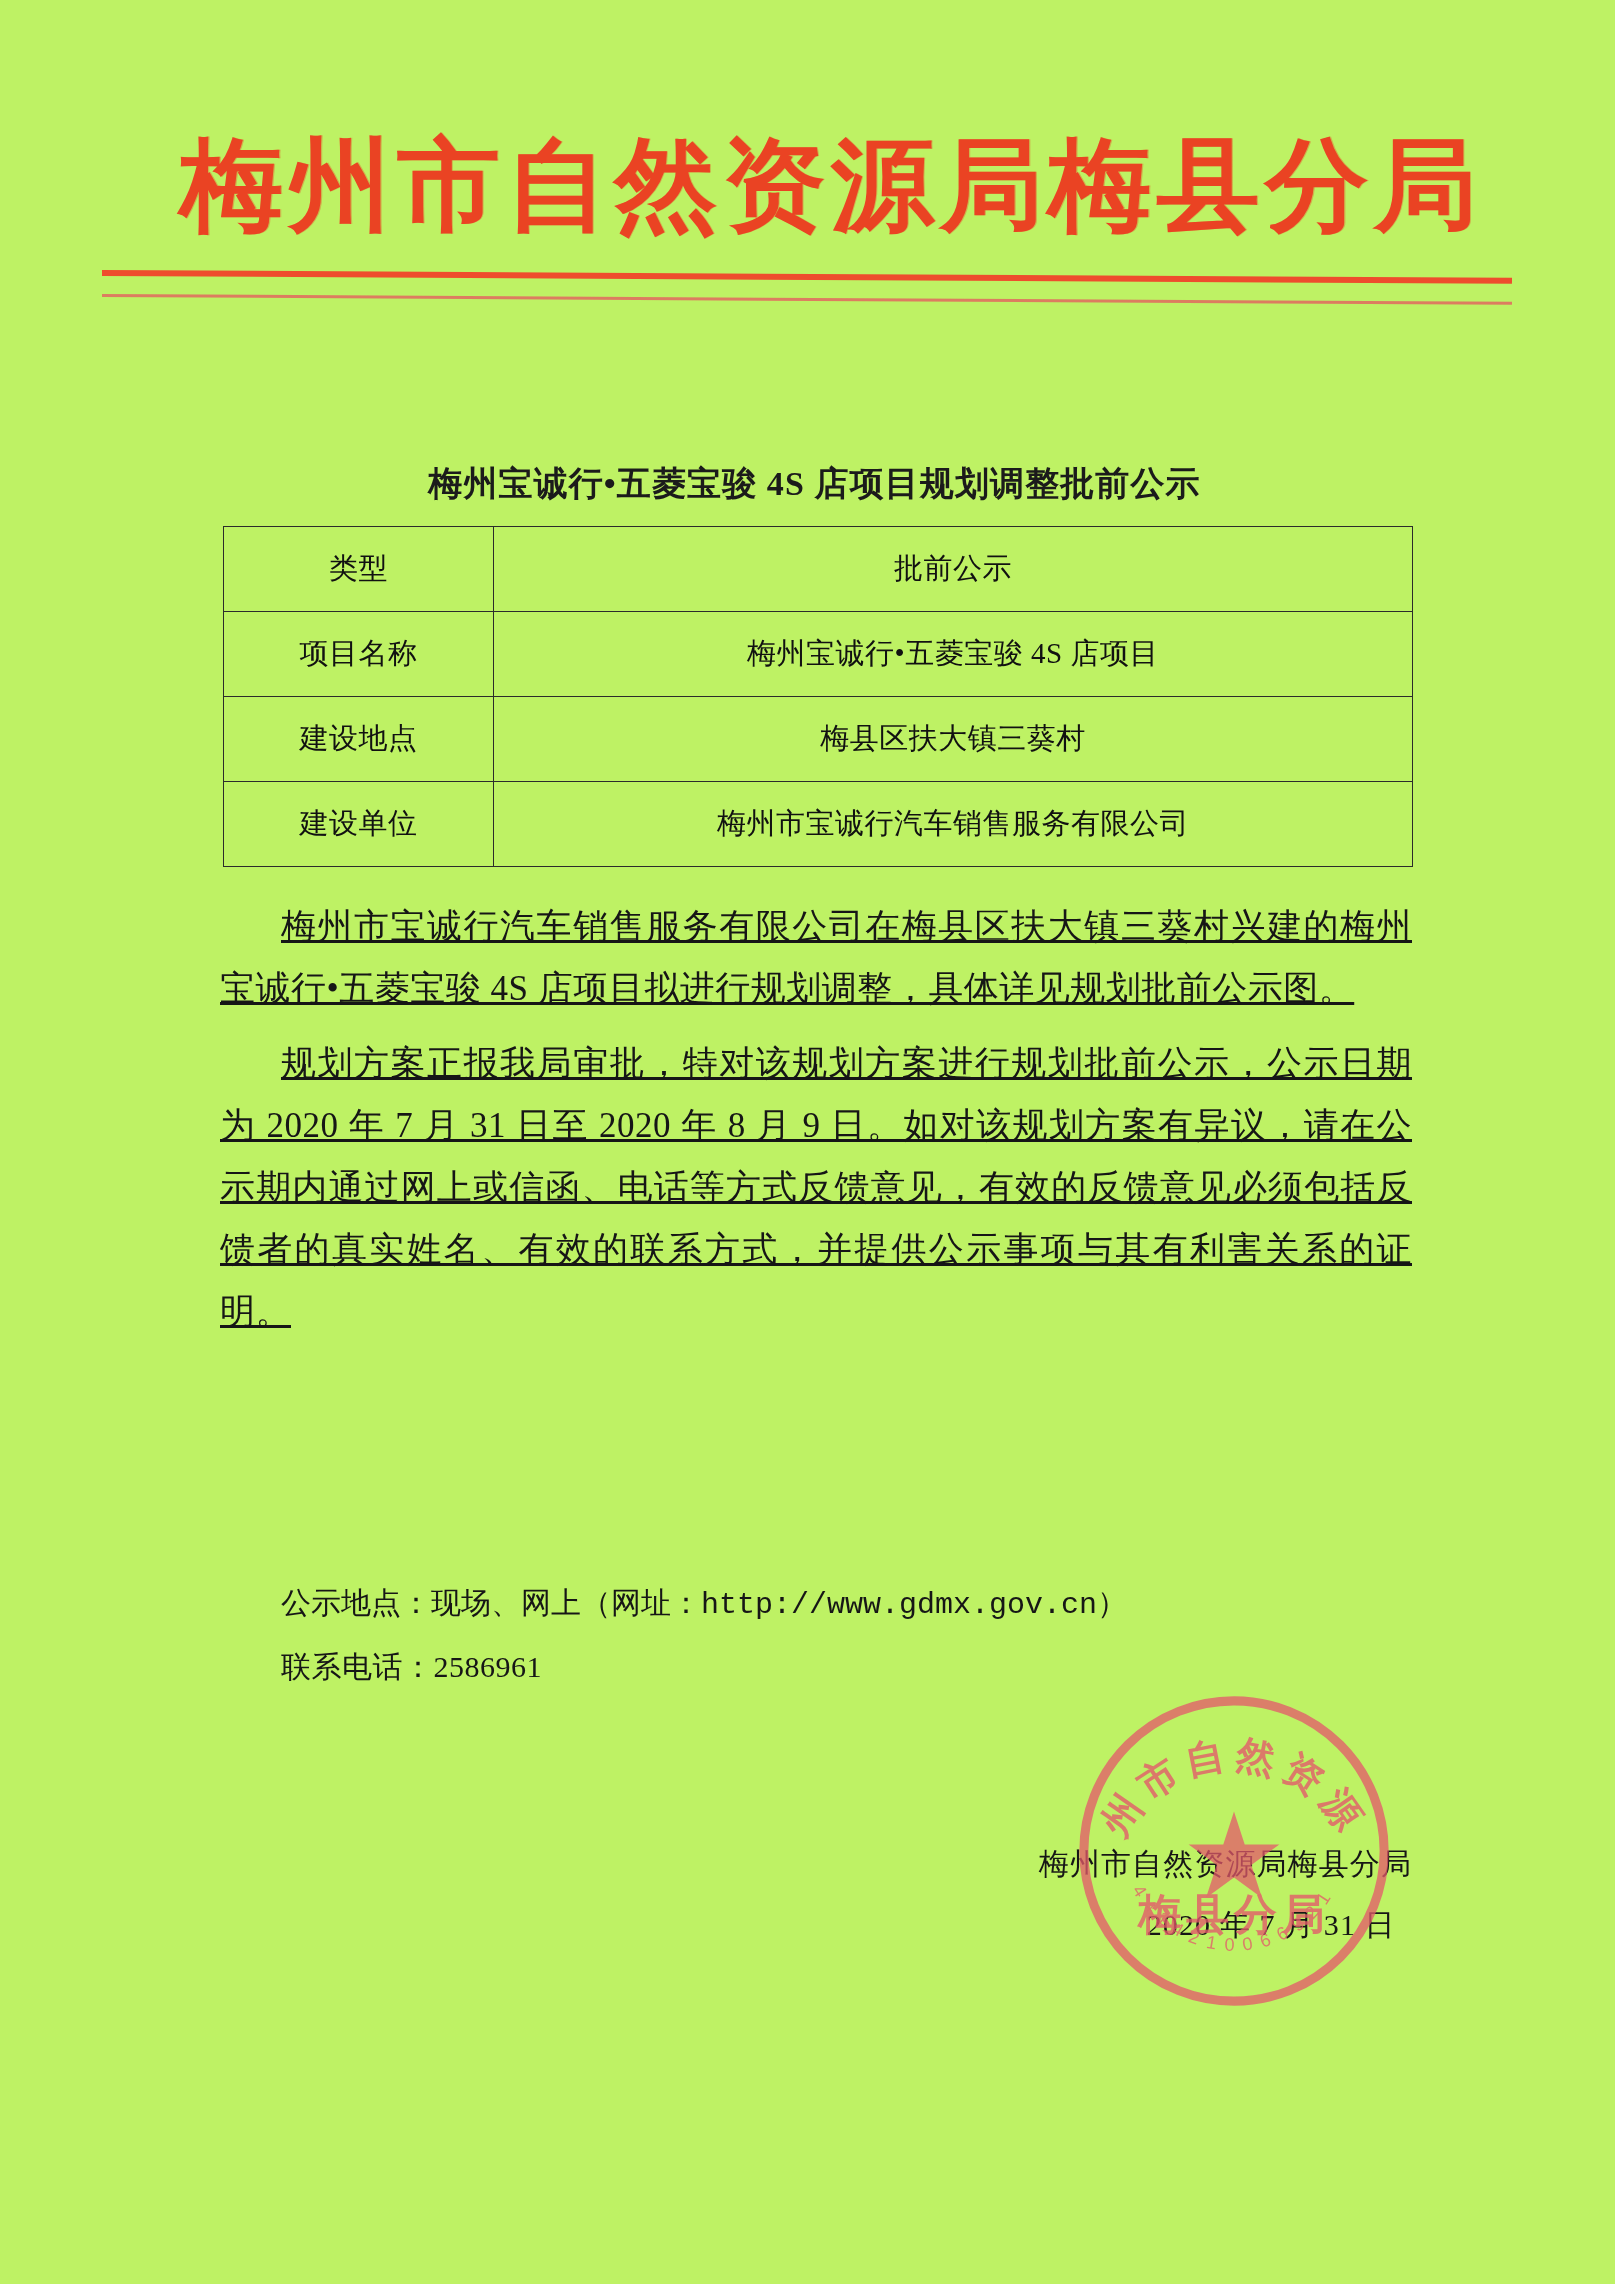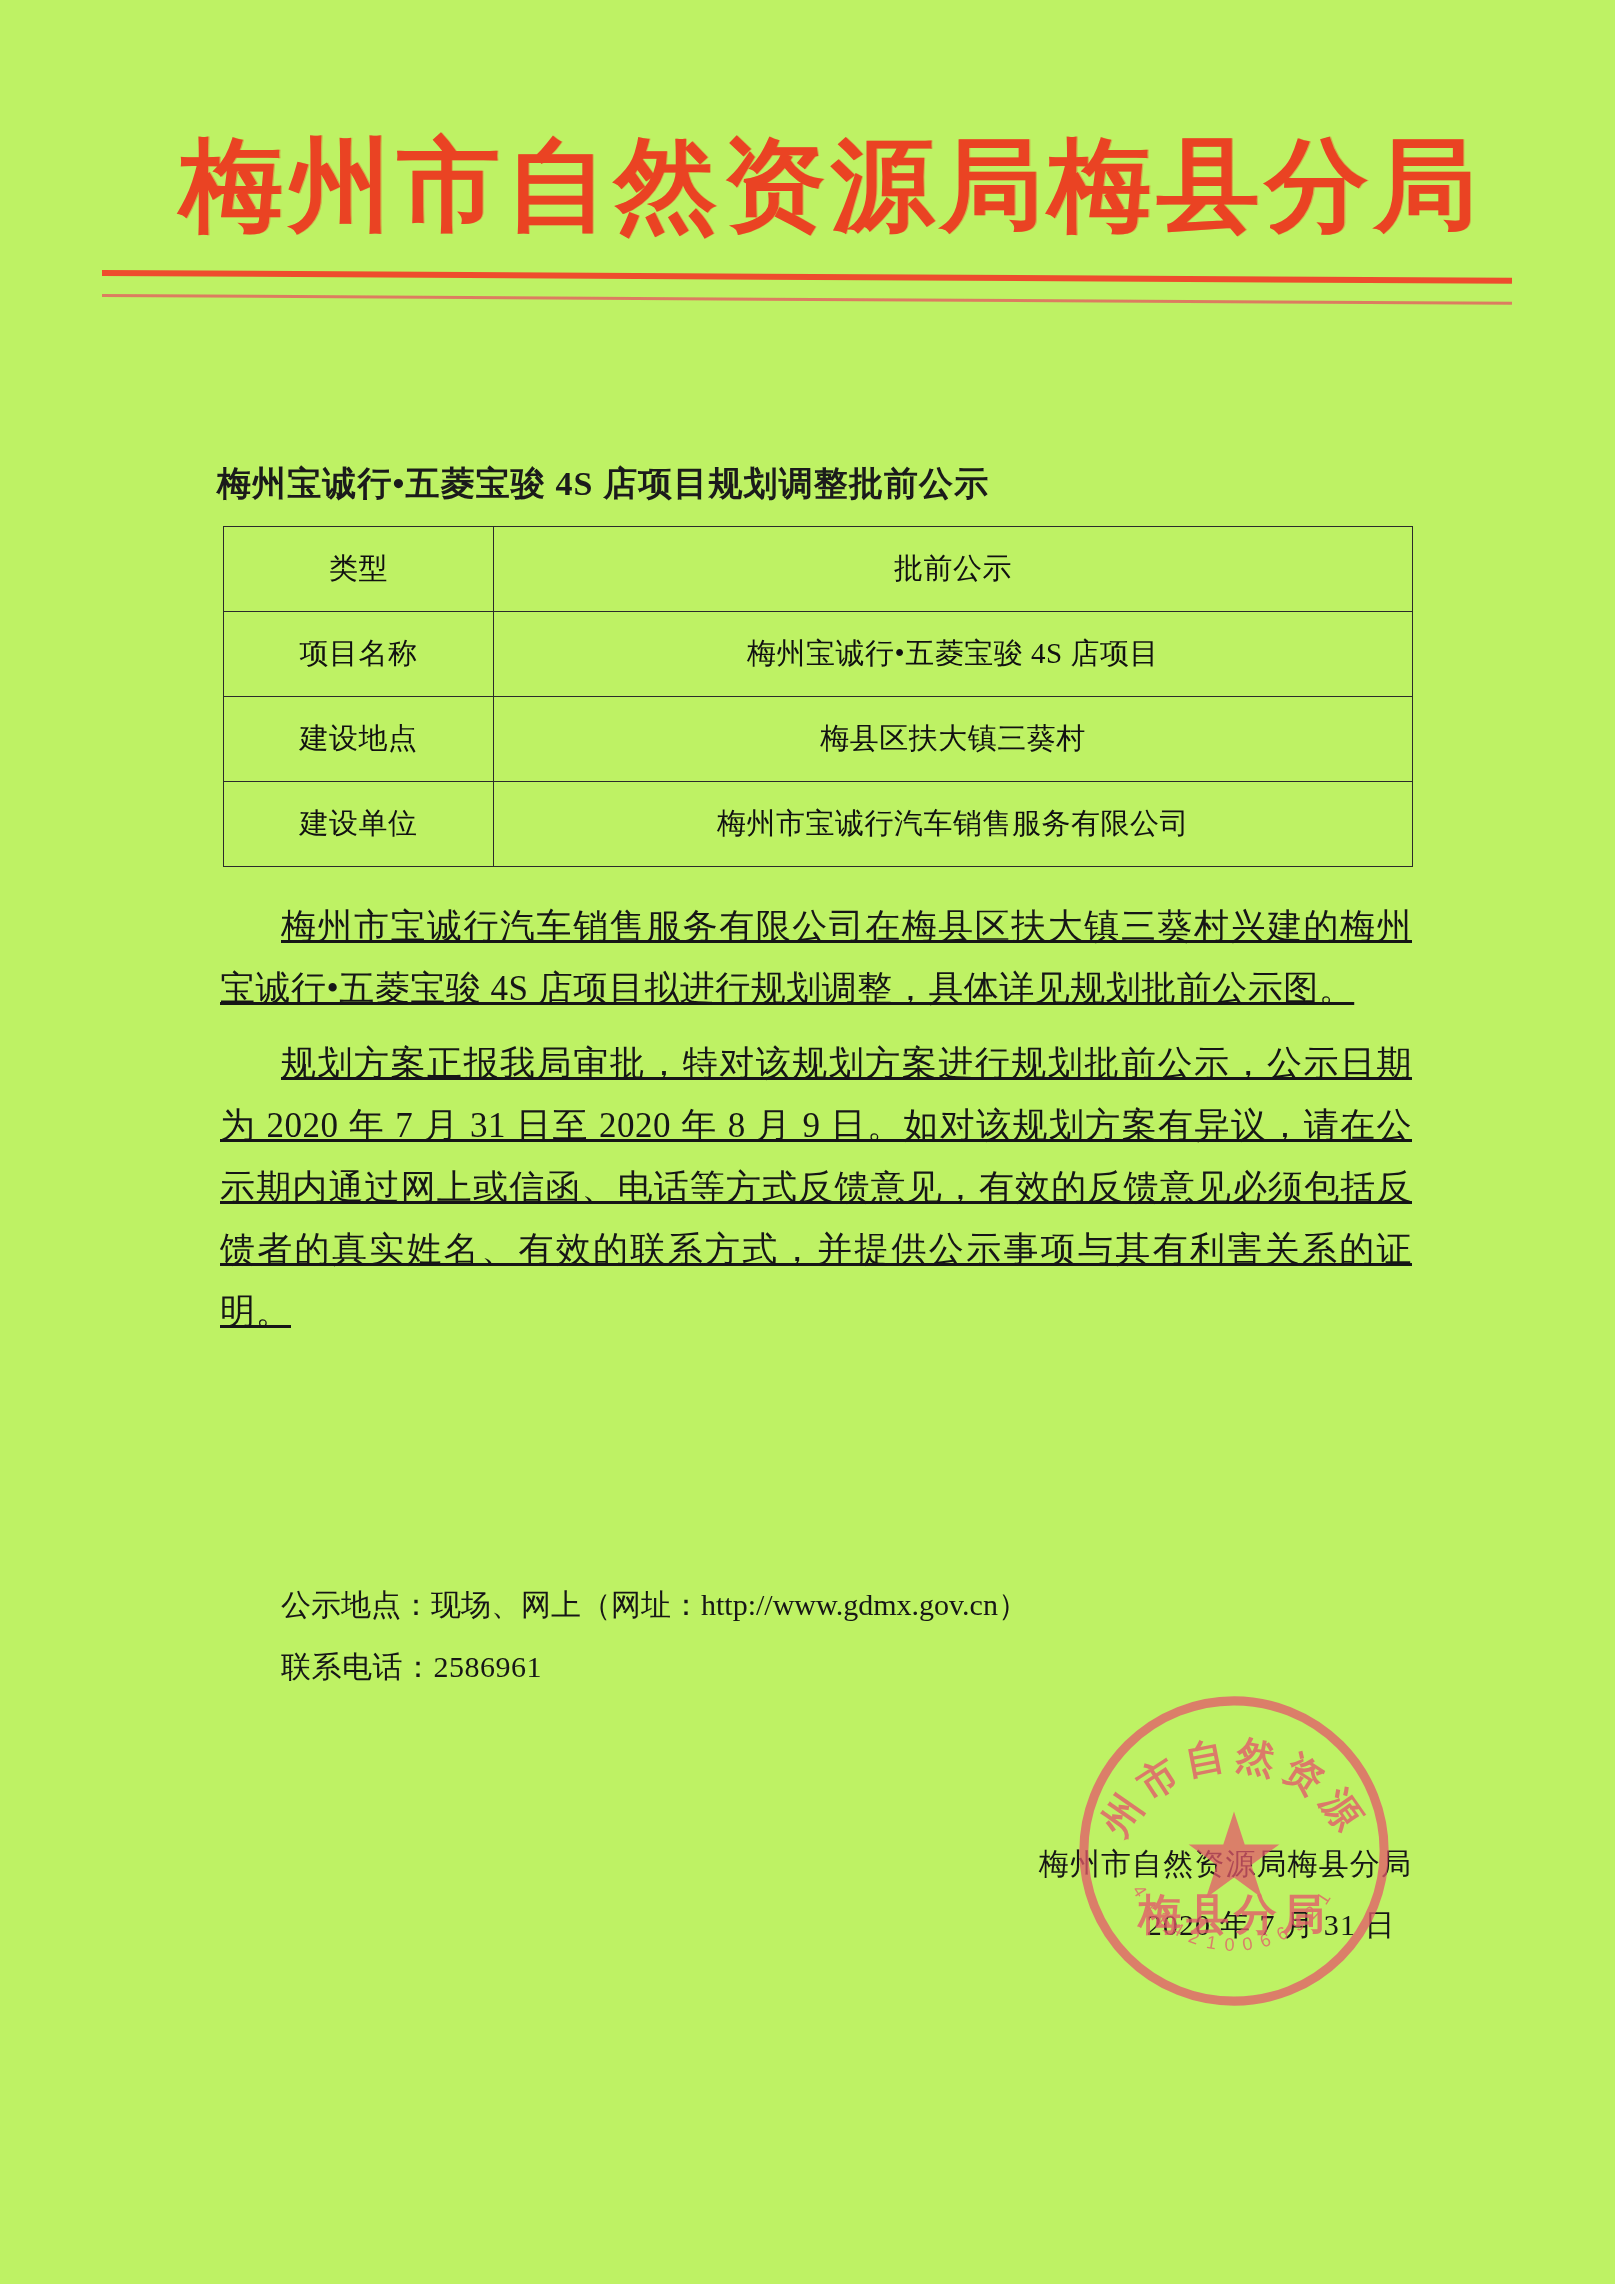--- a/index.html
+++ b/index.html
@@ -63,21 +63,21 @@
     transform: rotate(0.32deg);
     transform-origin: left center;
   }
 
   
   .doc-title {
     position: absolute;
     left: 217px;
     top: 461px;
     width: 1195px;
-    text-align: left;
+    text-align: center;
     font-size: 34px;
     font-weight: 600;
     color: #1b1b1b;
     letter-spacing: 1.1px;
     white-space: nowrap;
   }
 
   
   .info-table {
     position: absolute;
@@ -136,21 +136,21 @@
   .contact-line {
     font-size: 30px;
     line-height: 62px;
     color: #161616;
     letter-spacing: 0.5px;
     text-indent: 61px;
     margin: 0;
     white-space: nowrap;
   }
   .mono-url {
-    font-family: Liberation Serif, serif;
+    font-family: Liberation Mono, monospace;
     letter-spacing: 0px;
   }
 
   
   .signature {
     position: absolute;
     left: 706px;
     top: 1833px;
     width: 706px;
     text-align: right;

